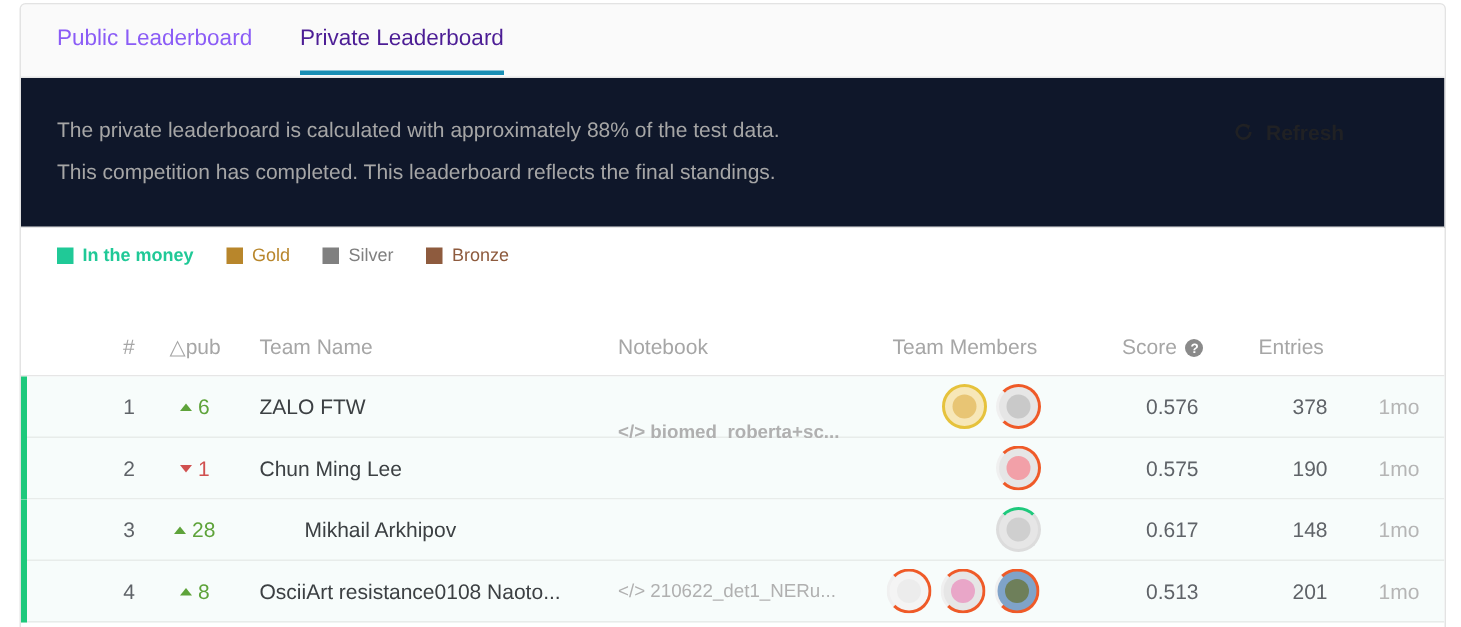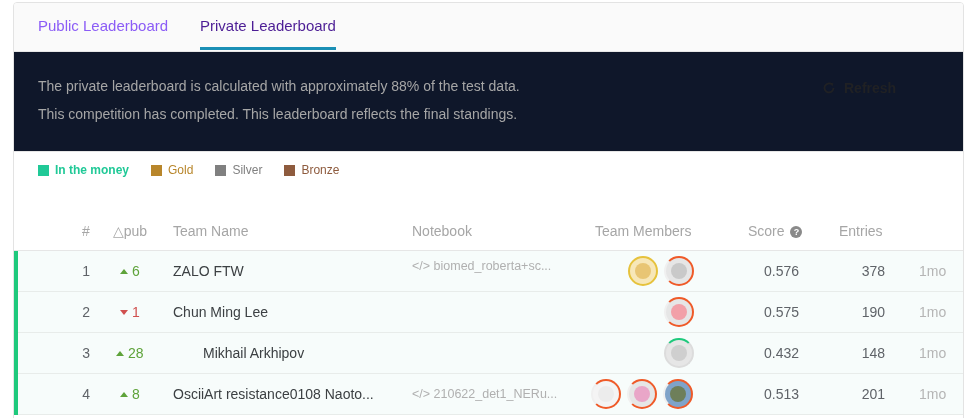--- a/index.html
+++ b/index.html
@@ -85,21 +85,21 @@
     <span style="left:952px;font-family:Liberation Serif, serif;">Last</span>
   </div>
 
   <div class="row" style="top:248px;">
     <span class="c rank" style="left:56px;">1</span>
     <span class="c delta up" style="left:106px;">
       <span class="tri-up"></span>
       <span>6</span>
     </span>
     <span class="c team" style="left:159px;">ZALO FTW</span>
-    <span class="c nb" style="left:398px; top:8px;">&lt;/&gt; biomed_roberta+sc...</span>
+    <span class="c nb" style="left:398px; top:30px;font-weight:bold;">&lt;/&gt; biomed_roberta+sc...</span>
     <div class="avatars" style="left:614px;">
       <div class="av gold">
           <div class="inner" style="background:#e8c574;"></div>
         </div>
       <div class="av part-orange">
           <div class="inner" style="background:#c9c9c9;"></div>
         </div>
     </div>
     <span class="c score" style="left:750px;">0.576</span>
     <span class="c entries" style="left:831px;">378</span>
@@ -128,21 +128,21 @@
     <span class="c delta up" style="left:102px;">
       <span class="tri-up"></span>
       <span>28</span>
     </span>
     <span class="c team" style="left:159px;margin-left:30px;">Mikhail Arkhipov</span>
     <div class="avatars" style="left:650px;">
       <div class="av partial">
           <div class="inner" style="background:#cfcfcf;"></div>
         </div>
     </div>
-    <span class="c score" style="left:750px;">0.432</span>
+    <span class="c score" style="left:750px;">0.617</span>
     <span class="c entries" style="left:831px;">148</span>
     <span class="c last" style="left:905px;">1mo</span>
   </div>
 
   <div class="row" style="top:371px;">
     <span class="c rank" style="left:56px;">4</span>
     <span class="c delta up" style="left:106px;">
       <span class="tri-up"></span>
       <span>8</span>
     </span>

